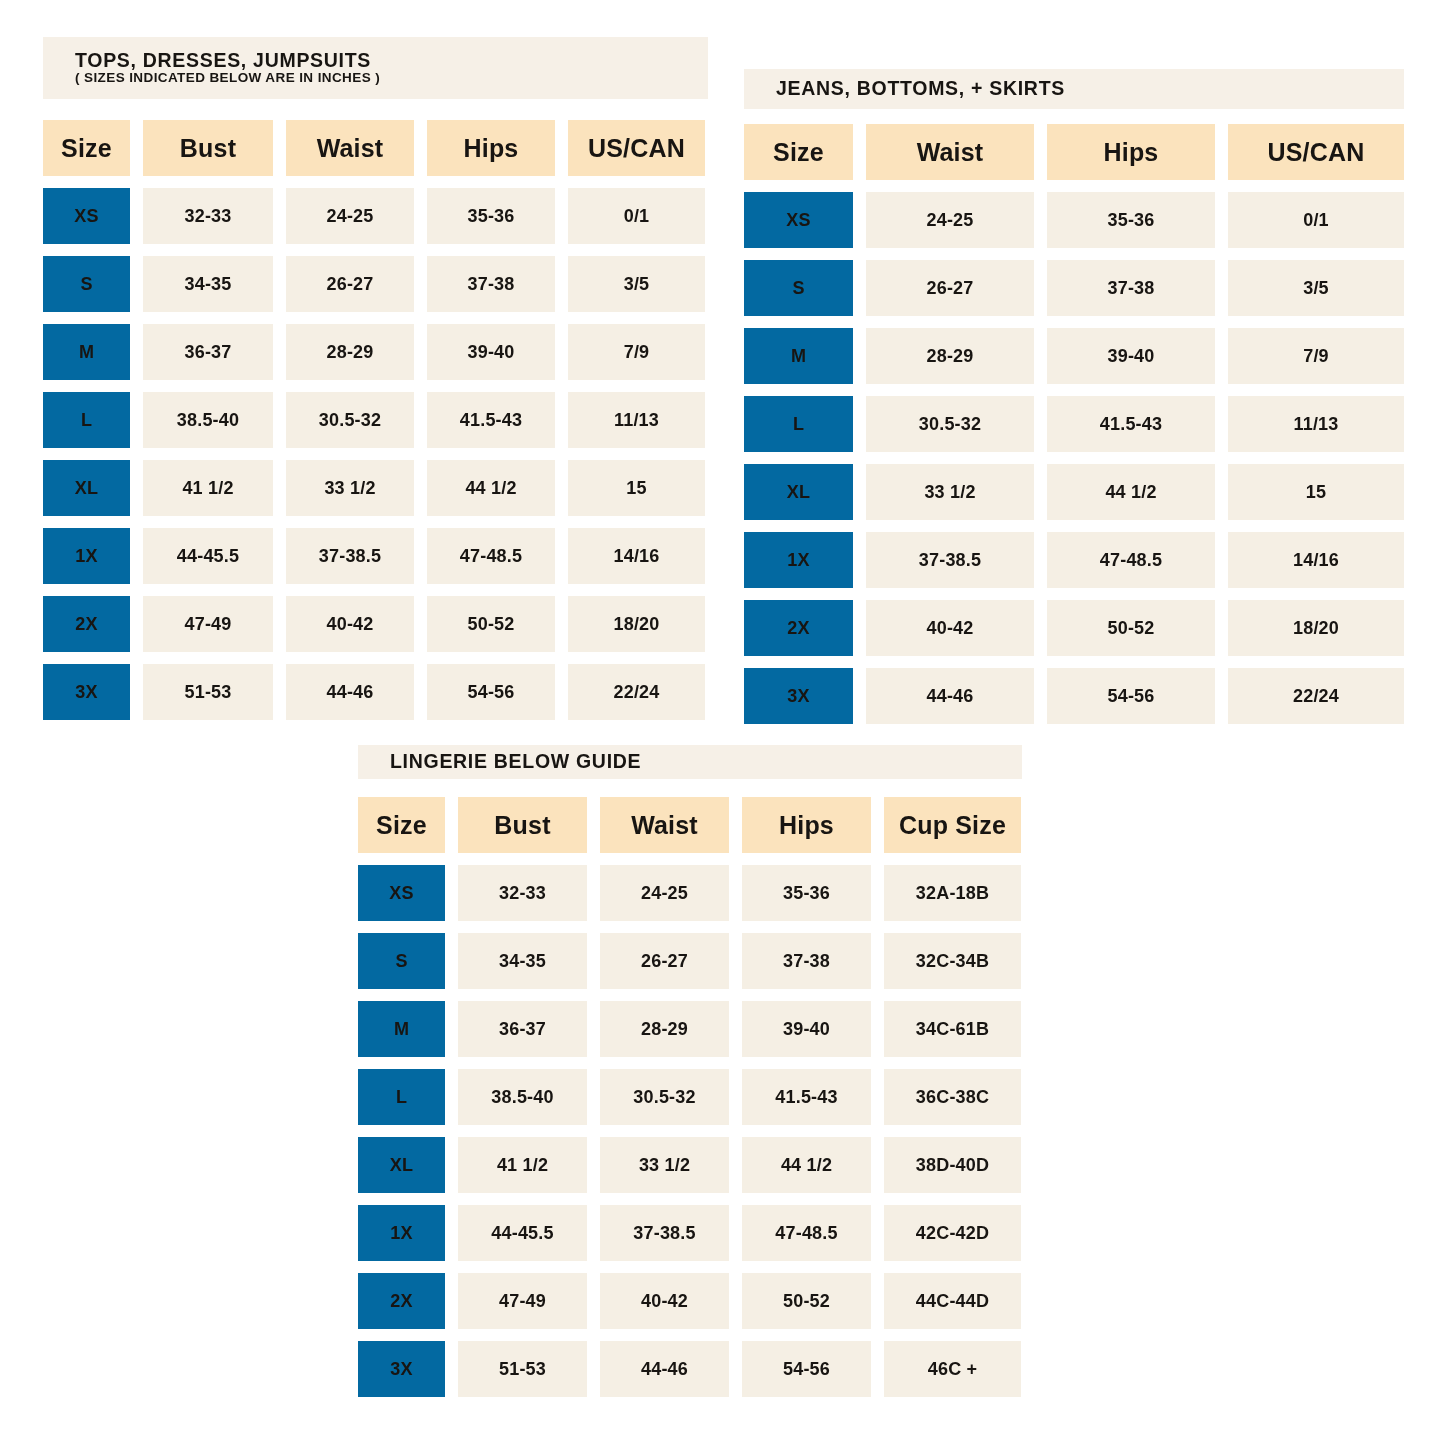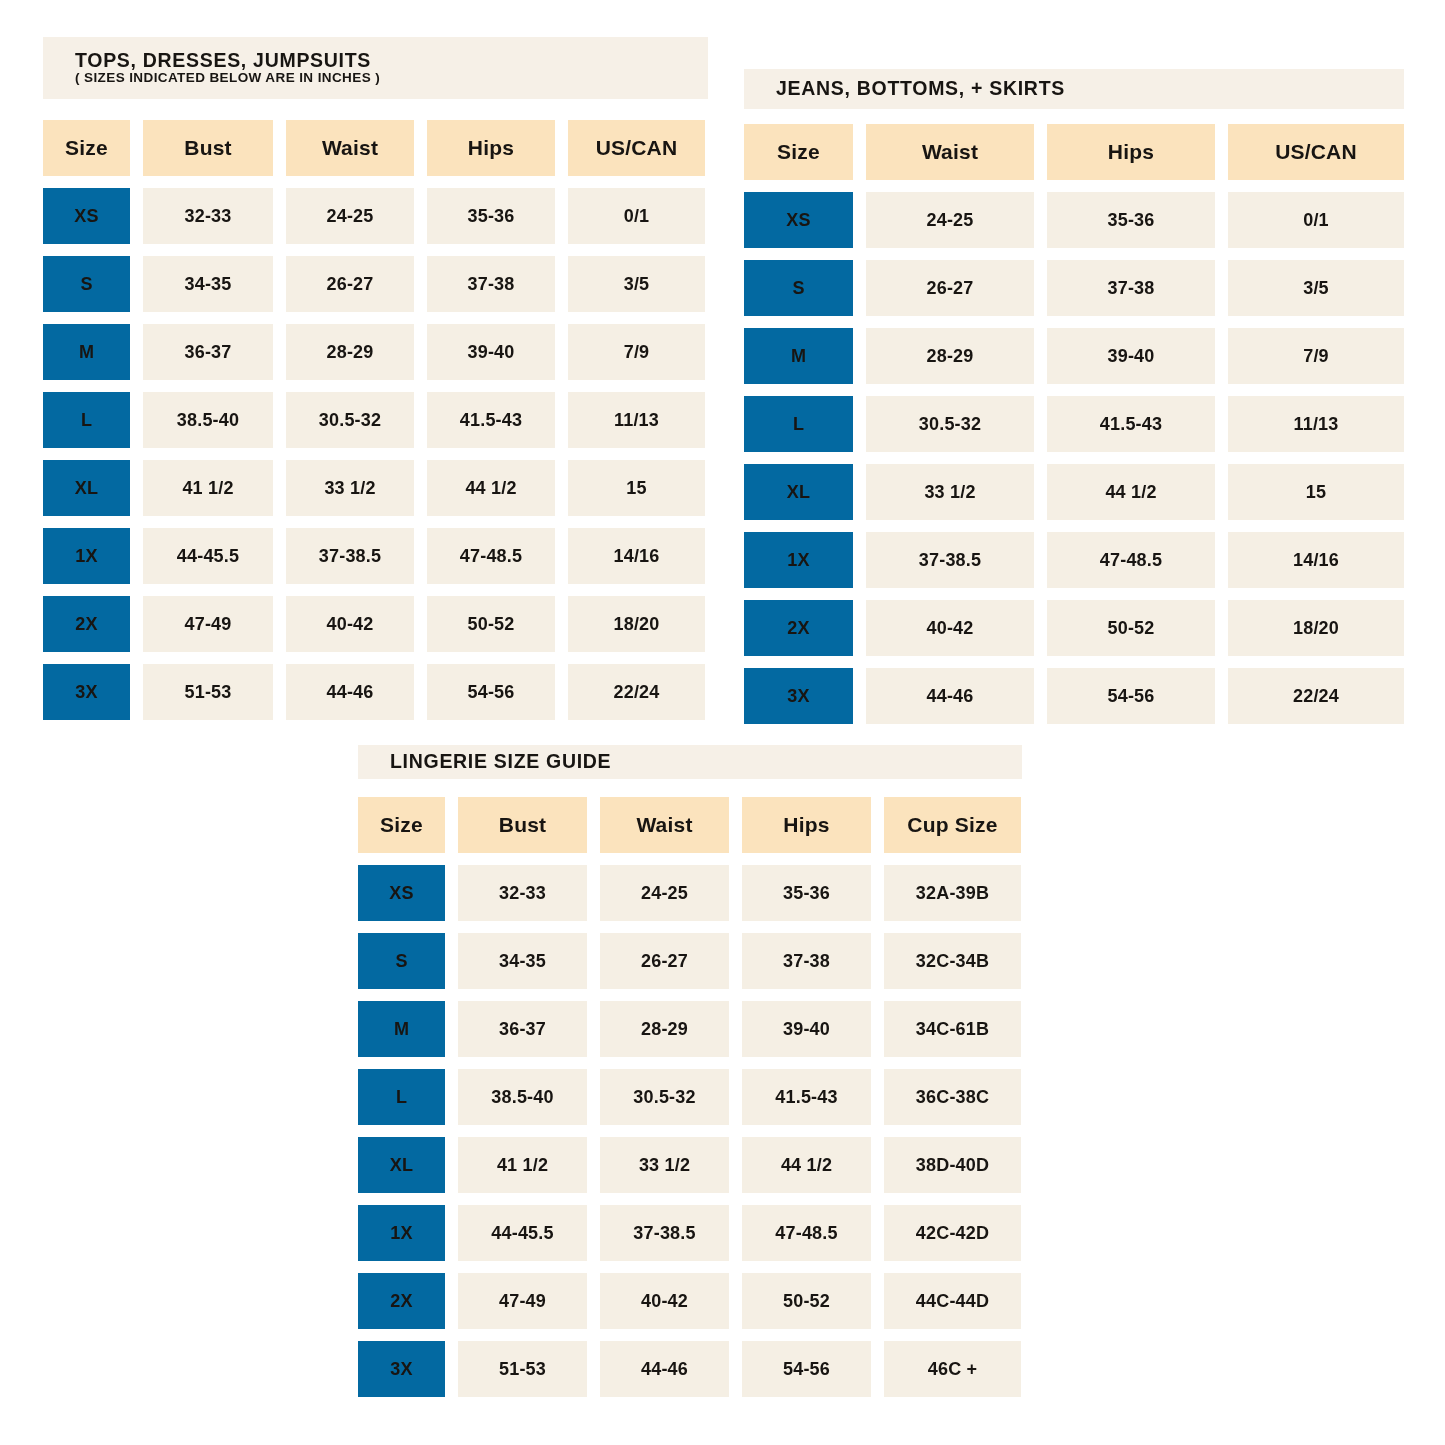--- a/index.html
+++ b/index.html
@@ -37,21 +37,21 @@
     grid-auto-rows: 56px;
   }
   .tops .grid     { grid-template-columns: 87px 130px 128px 128px 137px; }
   .jeans .grid    { grid-template-columns: 109px 168px 168px 176px; }
   .lingerie .grid { grid-template-columns: 87px 129px 129px 129px 137px; }
 
   .cell {
     display: flex; align-items: center; justify-content: center;
     font-size: 18px; letter-spacing: 0.2px; text-align: center;
   }
-  .header-cell { background: #fbe3bd; font-size: 21px; }
+  .header-cell { background: #fbe3bd; font-size: 25px; }
   .size-cell   { background: #0369a1; }
   .data-cell   { background: #f5efe4; }
 </style>
 </head>
 <body>
 
 <main>
 
   <section class="table-block tops">
     <div class="title-bar">
@@ -147,34 +147,34 @@
         <div class="cell data-cell">18/20</div>
         <div class="cell size-cell">3X</div>
         <div class="cell data-cell">44-46</div>
         <div class="cell data-cell">54-56</div>
         <div class="cell data-cell">22/24</div>
       </div>
   </section>
 
   <section class="table-block lingerie">
     <div class="title-bar">
-      <div class="title">LINGERIE SIZE GUIDE</div>
+      <div class="title">LINGERIE BELOW GUIDE</div>
 
     </div>
     <div class="grid">
         <div class="cell header-cell">Size</div>
         <div class="cell header-cell">Bust</div>
         <div class="cell header-cell">Waist</div>
         <div class="cell header-cell">Hips</div>
         <div class="cell header-cell">Cup Size</div>
         <div class="cell size-cell">XS</div>
         <div class="cell data-cell">32-33</div>
         <div class="cell data-cell">24-25</div>
         <div class="cell data-cell">35-36</div>
-        <div class="cell data-cell">32A-39B</div>
+        <div class="cell data-cell">32A-18B</div>
         <div class="cell size-cell">S</div>
         <div class="cell data-cell">34-35</div>
         <div class="cell data-cell">26-27</div>
         <div class="cell data-cell">37-38</div>
         <div class="cell data-cell">32C-34B</div>
         <div class="cell size-cell">M</div>
         <div class="cell data-cell">36-37</div>
         <div class="cell data-cell">28-29</div>
         <div class="cell data-cell">39-40</div>
         <div class="cell data-cell">34C-61B</div>

